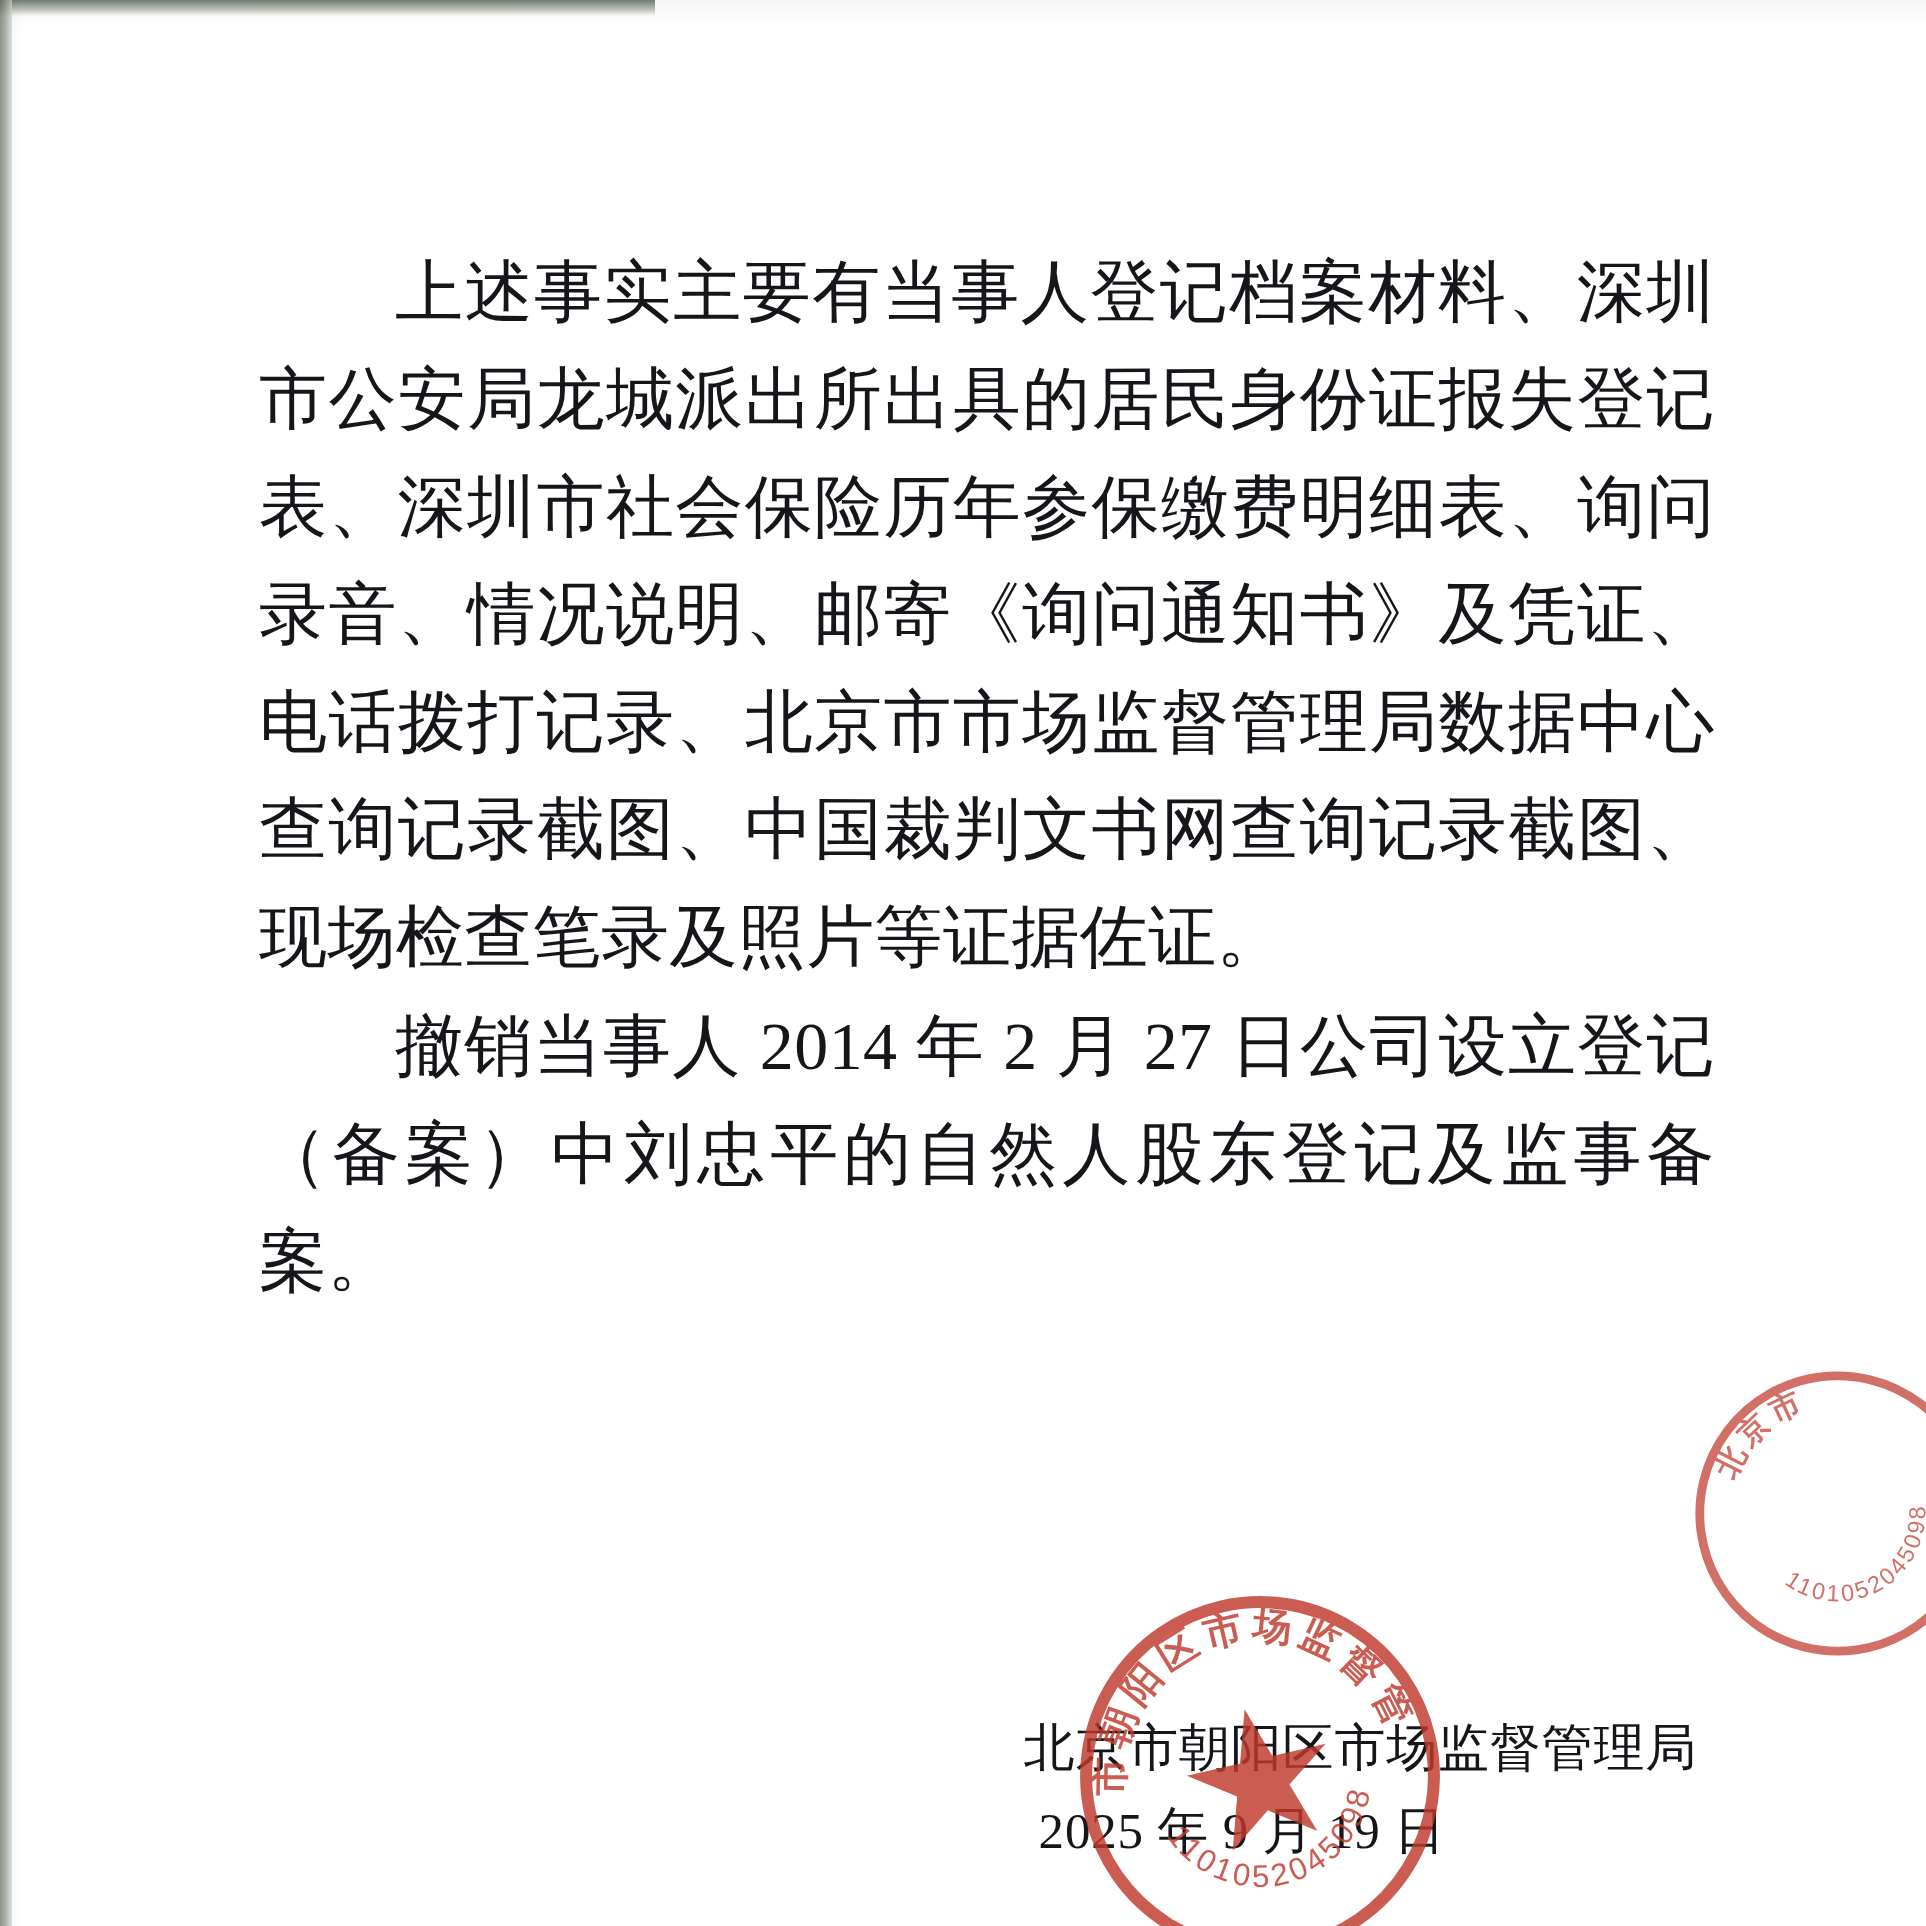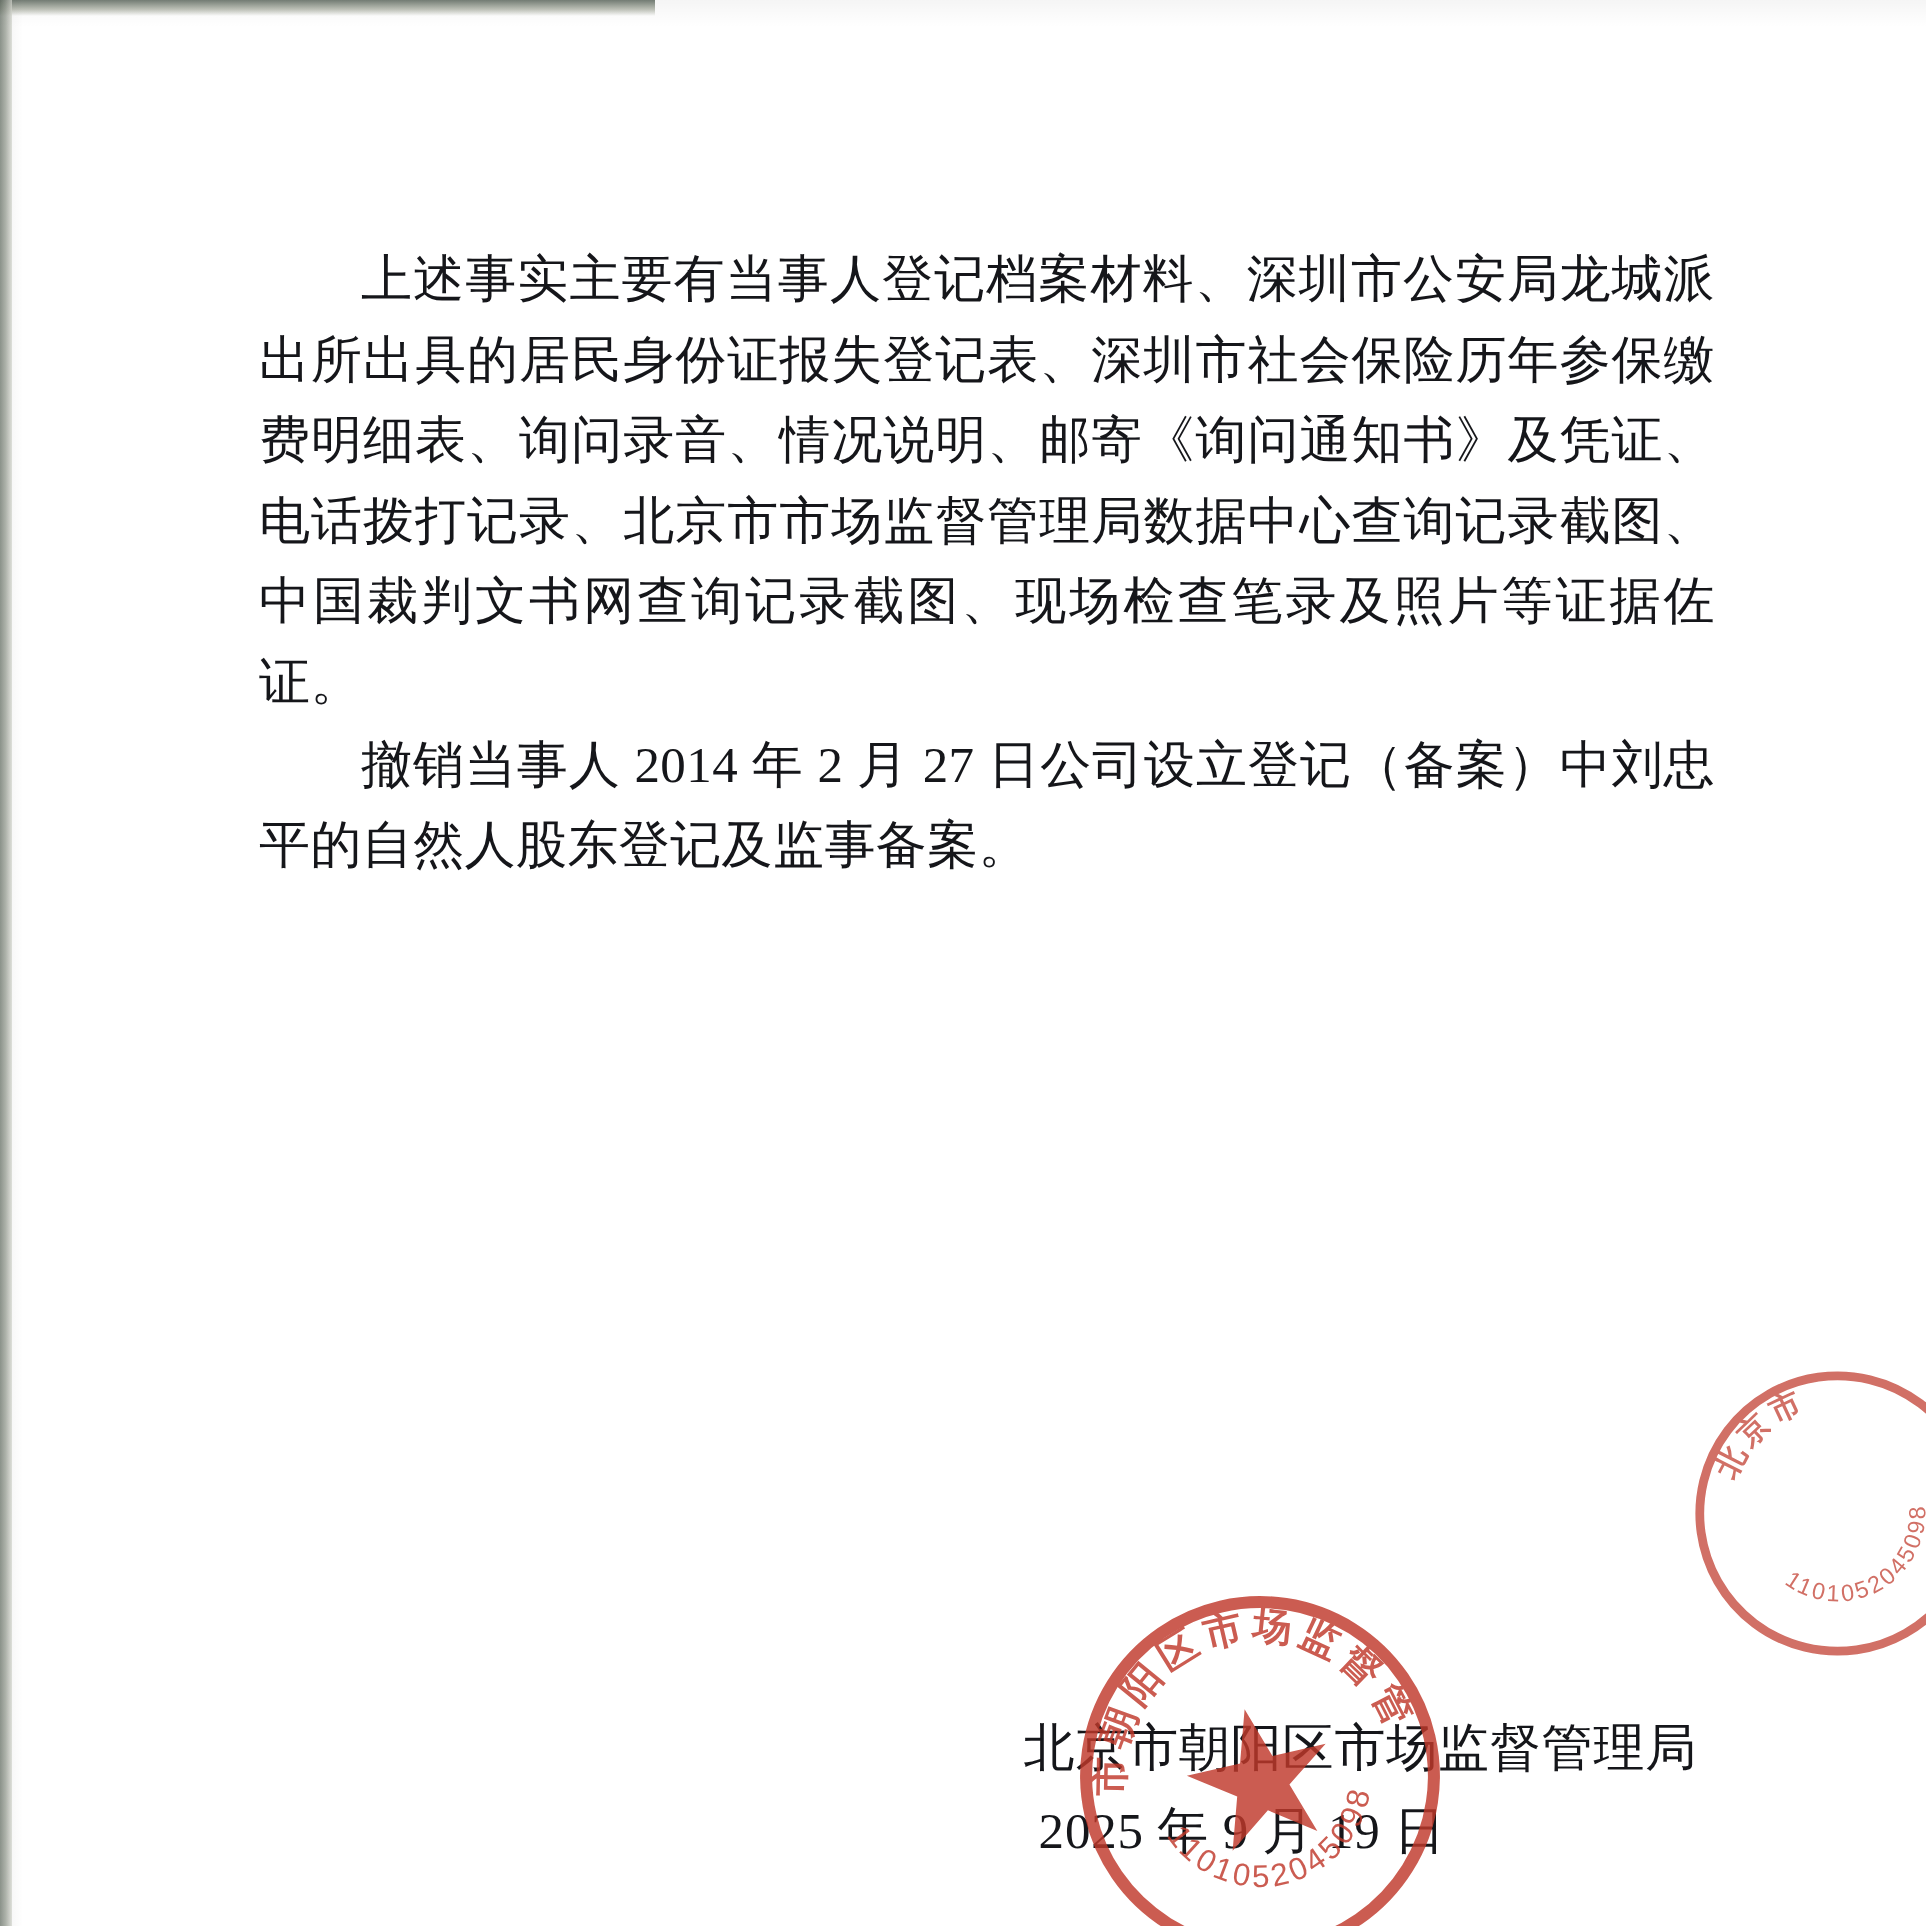--- a/index.html
+++ b/index.html
@@ -40,21 +40,21 @@
     opacity: .85;
   }
 
   
   .doc-body {
     position: absolute;
     left: 259px;
     top: 239px;
     width: 1456px;
     color: #15161a;
-    font-size: 51px;
+    font-size: 68px;
     line-height: 1.58;
     letter-spacing: 0.4px;
     text-align: justify;
     text-justify: inter-ideograph;
   }
   .para {
     text-indent: 2em;
     margin: 0 0 2.3px 0;
   }
 

